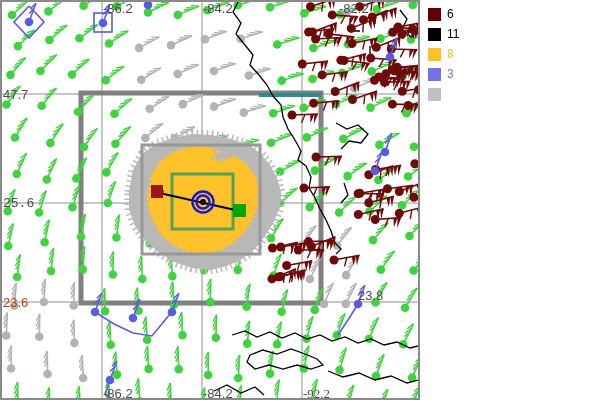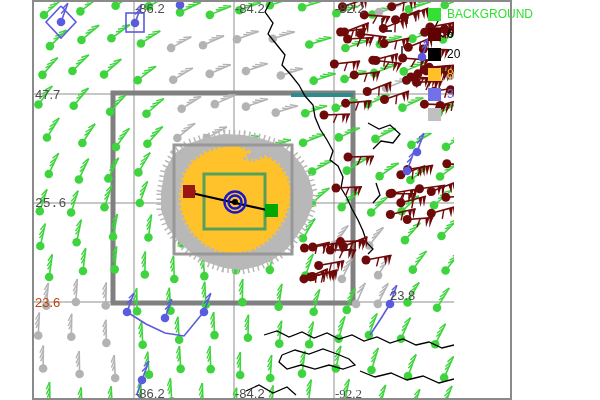--- a/index.html
+++ b/index.html
@@ -1,19 +1,19 @@
 <!DOCTYPE html>
 <html><head>
 <meta charset="utf-8">
 <style>
   html,body{margin:0;padding:0;background:#fff;}
   #app{position:relative;width:600px;height:400px;background:#fff;overflow:hidden;
        font-family:"Liberation Sans", sans-serif;}
-  #map{position:absolute;left:0;top:0;width:480px;height:400px;background:#fff;
-       border:2px solid #8a8a8a;box-sizing:border-box;overflow:hidden;margin-left:32px;}
+  #map{position:absolute;left:0;top:0;width:420px;height:400px;background:#fff;
+       border:2px solid #8a8a8a;box-sizing:border-box;overflow:hidden;}
   #map svg{position:absolute;left:0;top:0;}
   #grid-labels{position:absolute;left:0;top:0;width:420px;height:400px;pointer-events:none;}
   .grid-label{position:absolute;font-size:13px;line-height:13px;color:#4d4d4d;
        font-family:"Liberation Sans", sans-serif;white-space:nowrap;}
   #legend{position:absolute;left:428px;top:8px;width:170px;}
   .legend-row{display:flex;align-items:center;height:13px;margin-bottom:7px;}
   .swatch{display:inline-block;width:13px;height:13px;margin-right:6px;flex:0 0 13px;}
   .legend-label{font-size:12px;line-height:13px;color:#000;white-space:nowrap;}
 </style>
 </head>
@@ -1297,40 +1297,36 @@
           <circle cx="201" cy="200" r="10.5" fill="none" stroke="#1717cf" stroke-width="2.4"></circle>
           <circle cx="201" cy="200" r="6.5" fill="none" stroke="#1717cf" stroke-width="2.4"></circle>
           <circle cx="201" cy="200" r="3" fill="#000000"></circle>
         </g>
       </svg>
       <div id="grid-labels">
         <span class="grid-label" style="left: 101px; top: 0px; color: rgb(77, 77, 77);">-86.2</span>
         <span class="grid-label" style="left: 101px; top: 385px; color: rgb(77, 77, 77);">-86.2</span>
         <span class="grid-label" style="left: 201px; top: 0px; color: rgb(77, 77, 77);">-84.2</span>
         <span class="grid-label" style="left: 201px; top: 385px; color: rgb(77, 77, 77);">-84.2</span>
-        <span class="grid-label" style="left: 301px; top: 0px; color: rgb(77, 77, 77);">-82.2</span>
+        <span class="grid-label" style="left: 301px; top: 0px; color: rgb(77, 77, 77); padding-left: 36px;">-82.2</span>
         <span class="grid-label" style="left: 301px; top: 385px; color: rgb(77, 77, 77); font-family: Liberation Serif, serif;">-92.2</span>
         <span class="grid-label" style="left: 1px; top: 86px; color: rgb(77, 77, 77);">47.7</span>
         <span class="grid-label" style="left: 1px; top: 195px; color: rgb(77, 77, 77); font-family: Liberation Mono, monospace;">25.6</span>
         <span class="grid-label" style="left: 1px; top: 294px; color: #c2410c;">23.6</span>
         <span class="grid-label" style="left: 356px; top: 287px; color: rgb(77, 77, 77);">23.8</span>
       </div>
   </div>
   <div id="legend">
     <div class="legend-row">
-      <span class="swatch" style="background: rgb(51, 224, 51);"></span>
-      <span class="legend-label" style="color: rgb(51, 224, 51);">BACKGROUND</span>
-    </div>
-    <div class="legend-row">
       <span class="swatch" style="background: rgb(96, 0, 0);"></span>
       <span class="legend-label" style="color: rgb(0, 0, 0);">6</span>
     </div>
     <div class="legend-row">
       <span class="swatch" style="background: rgb(0, 0, 0);"></span>
-      <span class="legend-label" style="color: rgb(0, 0, 0);">20</span>
+      <span class="legend-label" style="color: rgb(0, 0, 0);">11</span>
     </div>
     <div class="legend-row">
       <span class="swatch" style="background: rgb(255, 193, 37);"></span>
       <span class="legend-label" style="color: rgb(255, 187, 34);">8</span>
     </div>
     <div class="legend-row">
       <span class="swatch" style="background: rgb(114, 114, 232);"></span>
       <span class="legend-label" style="color: rgb(114, 114, 232);">3</span>
     </div>
     <div class="legend-row">

